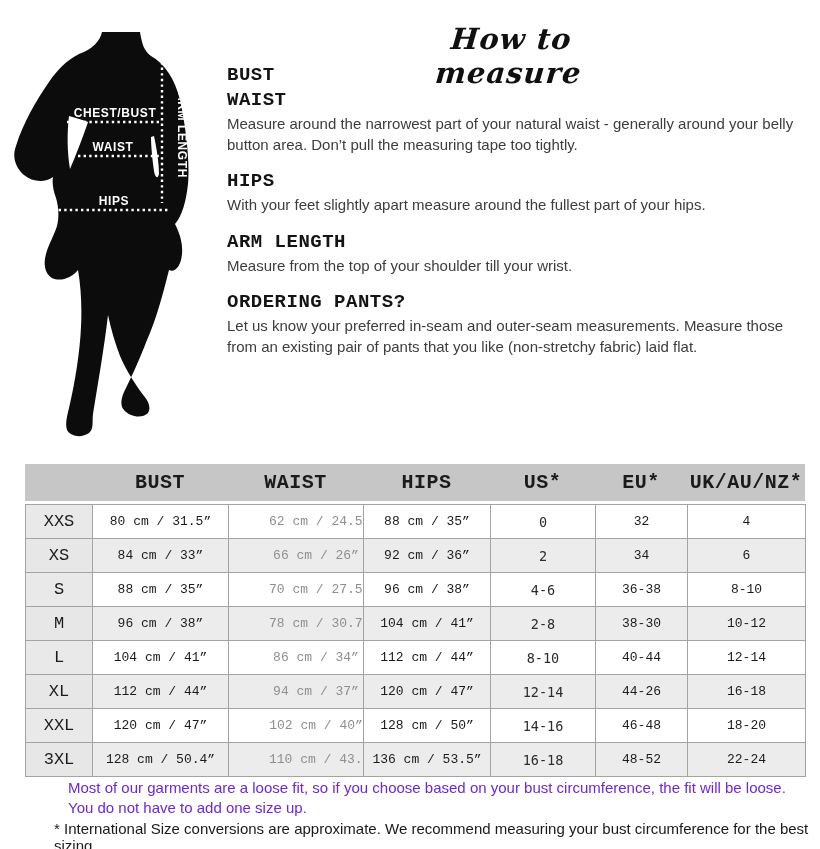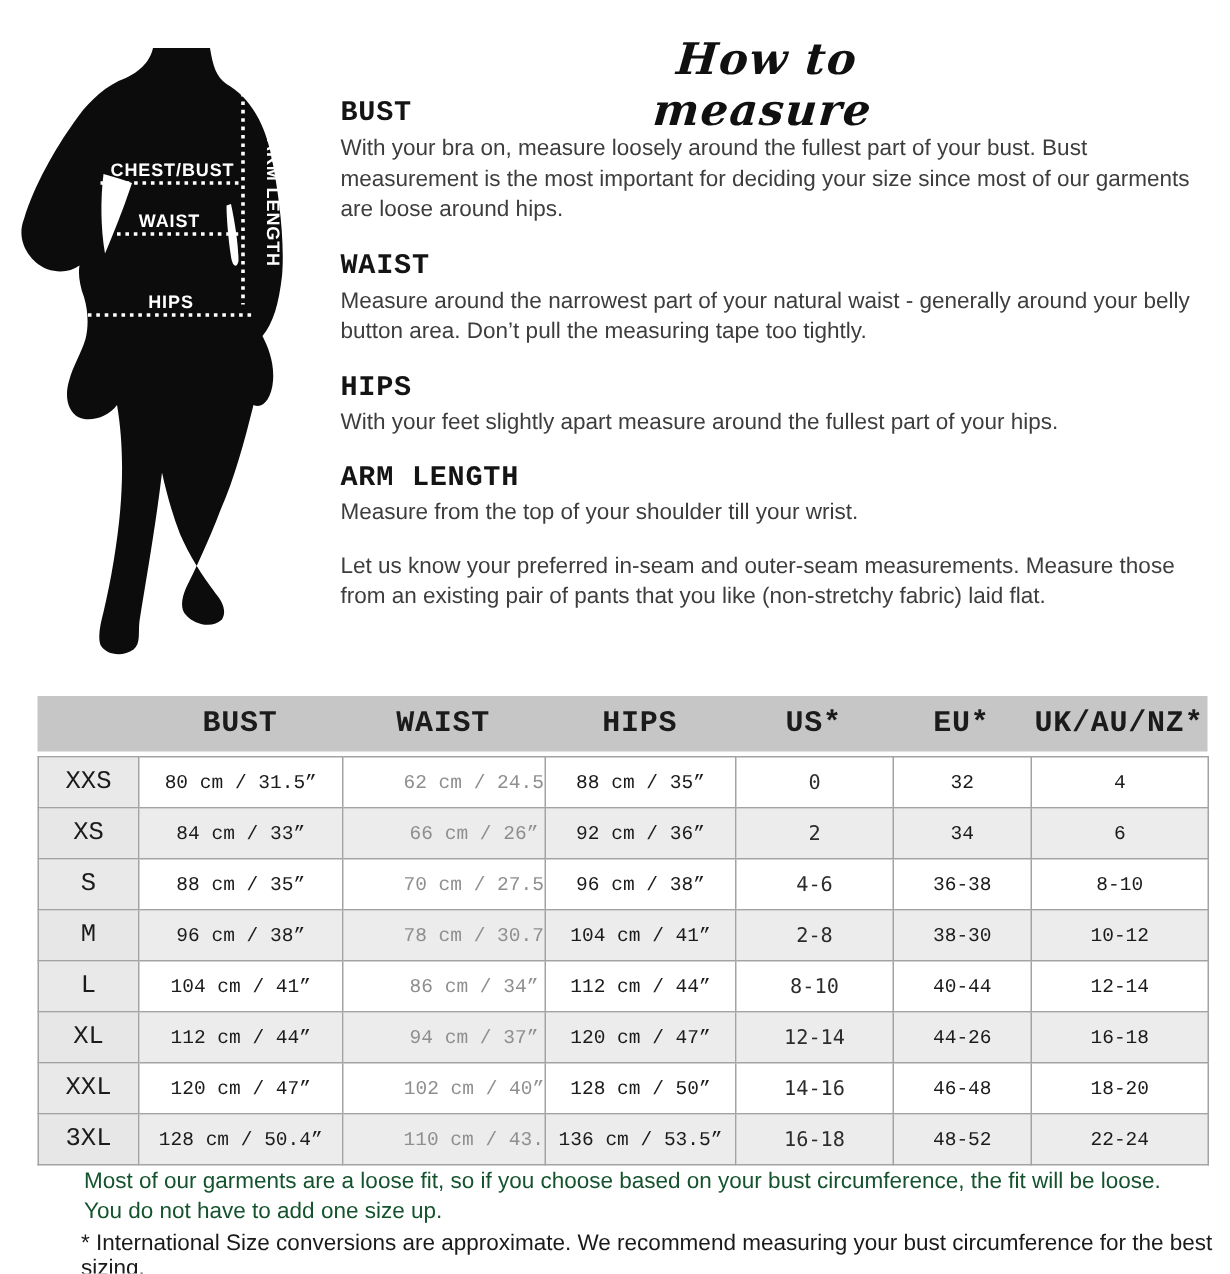--- a/index.html
+++ b/index.html
@@ -72,22 +72,22 @@
   table.sizes tr.alt td { background:#ececec; }
   table.sizes tr.alt td.size-cell { background:#e7e7e7; }
   table.sizes td.waist-cell { color:#8f8f8f;padding-left:40px; }
   table.sizes td.us-cell {
     font-family:"DejaVu Sans Mono", monospace;
     font-size:13.5px; color:#2c2c2c;
   }
 
   
   .footer-main {
-    position:absolute; left:56px; top:778px;
-    font-size:15px; line-height:20px; color:#14532d;
+    position:absolute; left:68px; top:778px;
+    font-size:15px; line-height:20px; color:#6d28d9;
   }
   .footer-note {
     position:absolute; left:54px; top:820px;
     font-size:15px; color:#1a1a1a;
   }
 </style>
 </head>
 <body>
 
 <div class="title">How to measure</div>
@@ -140,31 +140,31 @@
 
     <text class="fig-label" x="103" y="87" text-anchor="middle">CHEST/BUST</text>
     <text class="fig-label" x="101" y="121" text-anchor="middle">WAIST</text>
     <text class="fig-label" x="102" y="175" text-anchor="middle">HIPS</text>
     <text class="fig-label" transform="translate(166,62) rotate(90)">ARM LENGTH</text>
   </svg>
 </div>
 
 <div class="sections">
   <h3 class="sec-h">BUST</h3>
-  <p class="sec-p">With your bra on, measure loosely around the fullest part of your bust. Bust measurement is the most important for deciding your size since most of our garments are loose around hips.</p>
 
   <h3 class="sec-h">WAIST</h3>
   <p class="sec-p">Measure around the narrowest part of your natural waist - generally around your belly button area. Don’t pull the measuring tape too tightly.</p>
 
   <h3 class="sec-h">HIPS</h3>
   <p class="sec-p">With your feet slightly apart measure around the fullest part of your hips.</p>
 
   <h3 class="sec-h">ARM LENGTH</h3>
   <p class="sec-p">Measure from the top of your shoulder till your wrist.</p>
 
+  <h3 class="sec-h">ORDERING PANTS?</h3>
   <p class="sec-p">Let us know your preferred in-seam and outer-seam measurements. Measure those from an existing pair of pants that you like (non-stretchy fabric) laid flat.</p>
 </div>
 
 <div class="size-table-wrap">
   <div class="thead">
     <div></div>
     <div>BUST</div>
     <div>WAIST</div>
     <div>HIPS</div>
     <div>US*</div>

